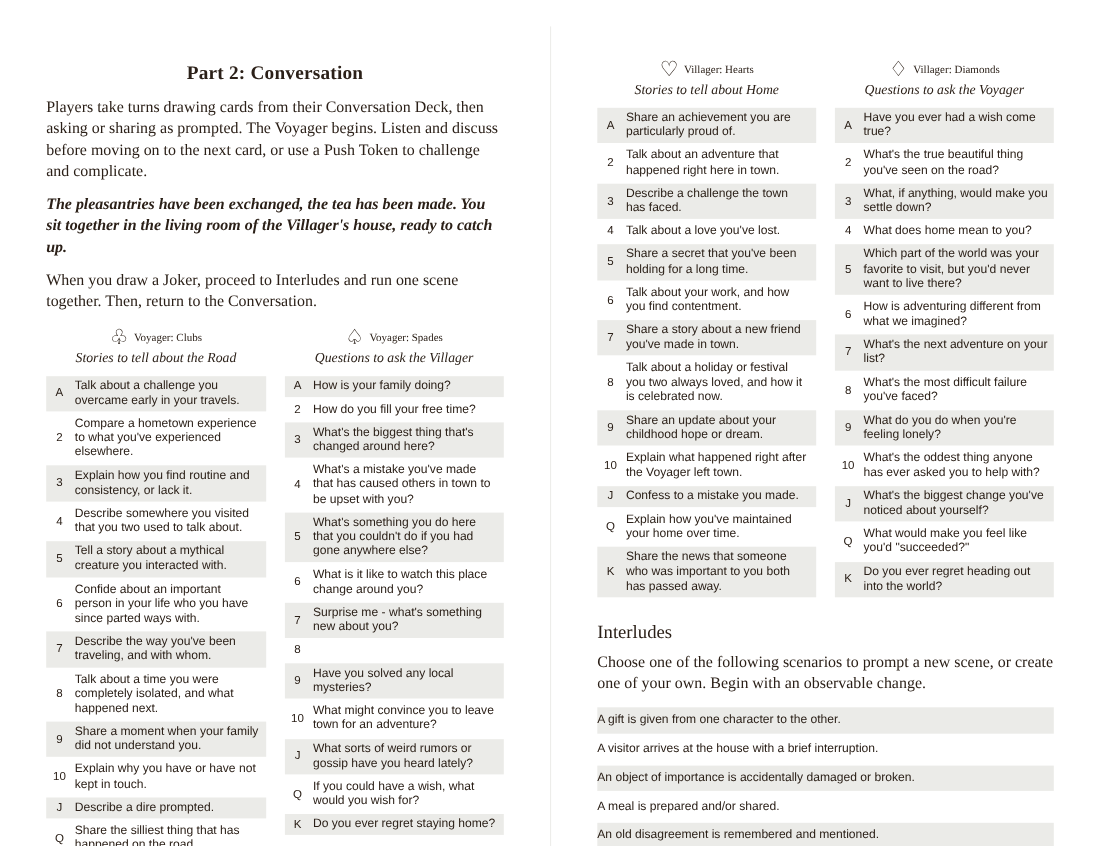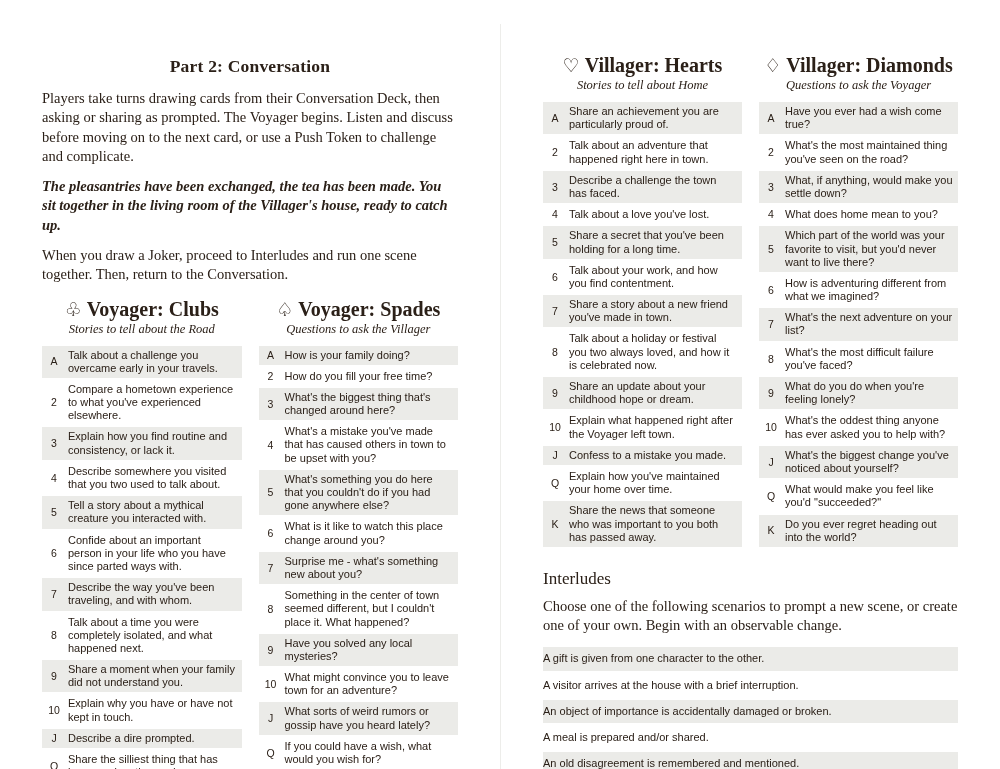--- a/index.html
+++ b/index.html
@@ -22,21 +22,21 @@
     font-weight:bold;letter-spacing:.2px;
   }
   p.body{font-size:14.5px;line-height:1.33;margin:0 0 11px;}
   p.intro{font-style:italic;font-weight:600;}
   .columns{display:flex;gap:17px;margin-top:13px;}
   .page-right .columns{margin-top:2px;}
   .col{flex:1;min-width:0;}
   .deck-header{text-align:center;}
   .deck-title-row{display:flex;align-items:center;justify-content:center;gap:5px;}
   .suit{font-family:"DejaVu Sans",sans-serif;font-size:19px;line-height:1;}
-  .deck-title{font-size:20px;font-weight:bold;white-space:nowrap;}
+  .deck-title{font-size:10px;font-weight:normal;white-space:nowrap;}
   .deck-subtitle{font-style:italic;font-size:12.5px;margin-top:1px;text-align:center;}
   .deck-rows{margin-top:9px;}
   .card-row{
     display:flex;align-items:center;gap:4px;
     padding:3px 5px 3px 2px;margin-bottom:2px;
     font-family:"Liberation Sans",sans-serif;
     font-size:11px;line-height:1.2;
   }
   .card-row:nth-child(odd){background:var(--shade);}
   .rank{flex:0 0 20px;text-align:center;font-size:10.5px;}
@@ -160,21 +160,20 @@
             <div class="card-row">
               <span class="rank">6</span>
               <span class="prompt">What is it like to watch this place change around you?</span>
             </div>
             <div class="card-row">
               <span class="rank">7</span>
               <span class="prompt">Surprise me - what's something new about you?</span>
             </div>
             <div class="card-row">
               <span class="rank">8</span>
-              <span class="prompt">Something in the center of town seemed different, but I couldn't place it. What happened?</span>
             </div>
             <div class="card-row">
               <span class="rank">9</span>
               <span class="prompt">Have you solved any local mysteries?</span>
             </div>
             <div class="card-row">
               <span class="rank">10</span>
               <span class="prompt">What might convince you to leave town for an adventure?</span>
             </div>
             <div class="card-row">
@@ -294,21 +293,21 @@
           </div>
           <div class="deck-subtitle">Questions to ask the Voyager</div>
         </div>
         <div class="deck-rows">
             <div class="card-row">
               <span class="rank">A</span>
               <span class="prompt">Have you ever had a wish come true?</span>
             </div>
             <div class="card-row">
               <span class="rank">2</span>
-              <span class="prompt">What's the most maintained thing you've seen on the road?</span>
+              <span class="prompt">What's the true beautiful thing you've seen on the road?</span>
             </div>
             <div class="card-row">
               <span class="rank">3</span>
               <span class="prompt">What, if anything, would make you settle down?</span>
             </div>
             <div class="card-row">
               <span class="rank">4</span>
               <span class="prompt">What does home mean to you?</span>
             </div>
             <div class="card-row">

